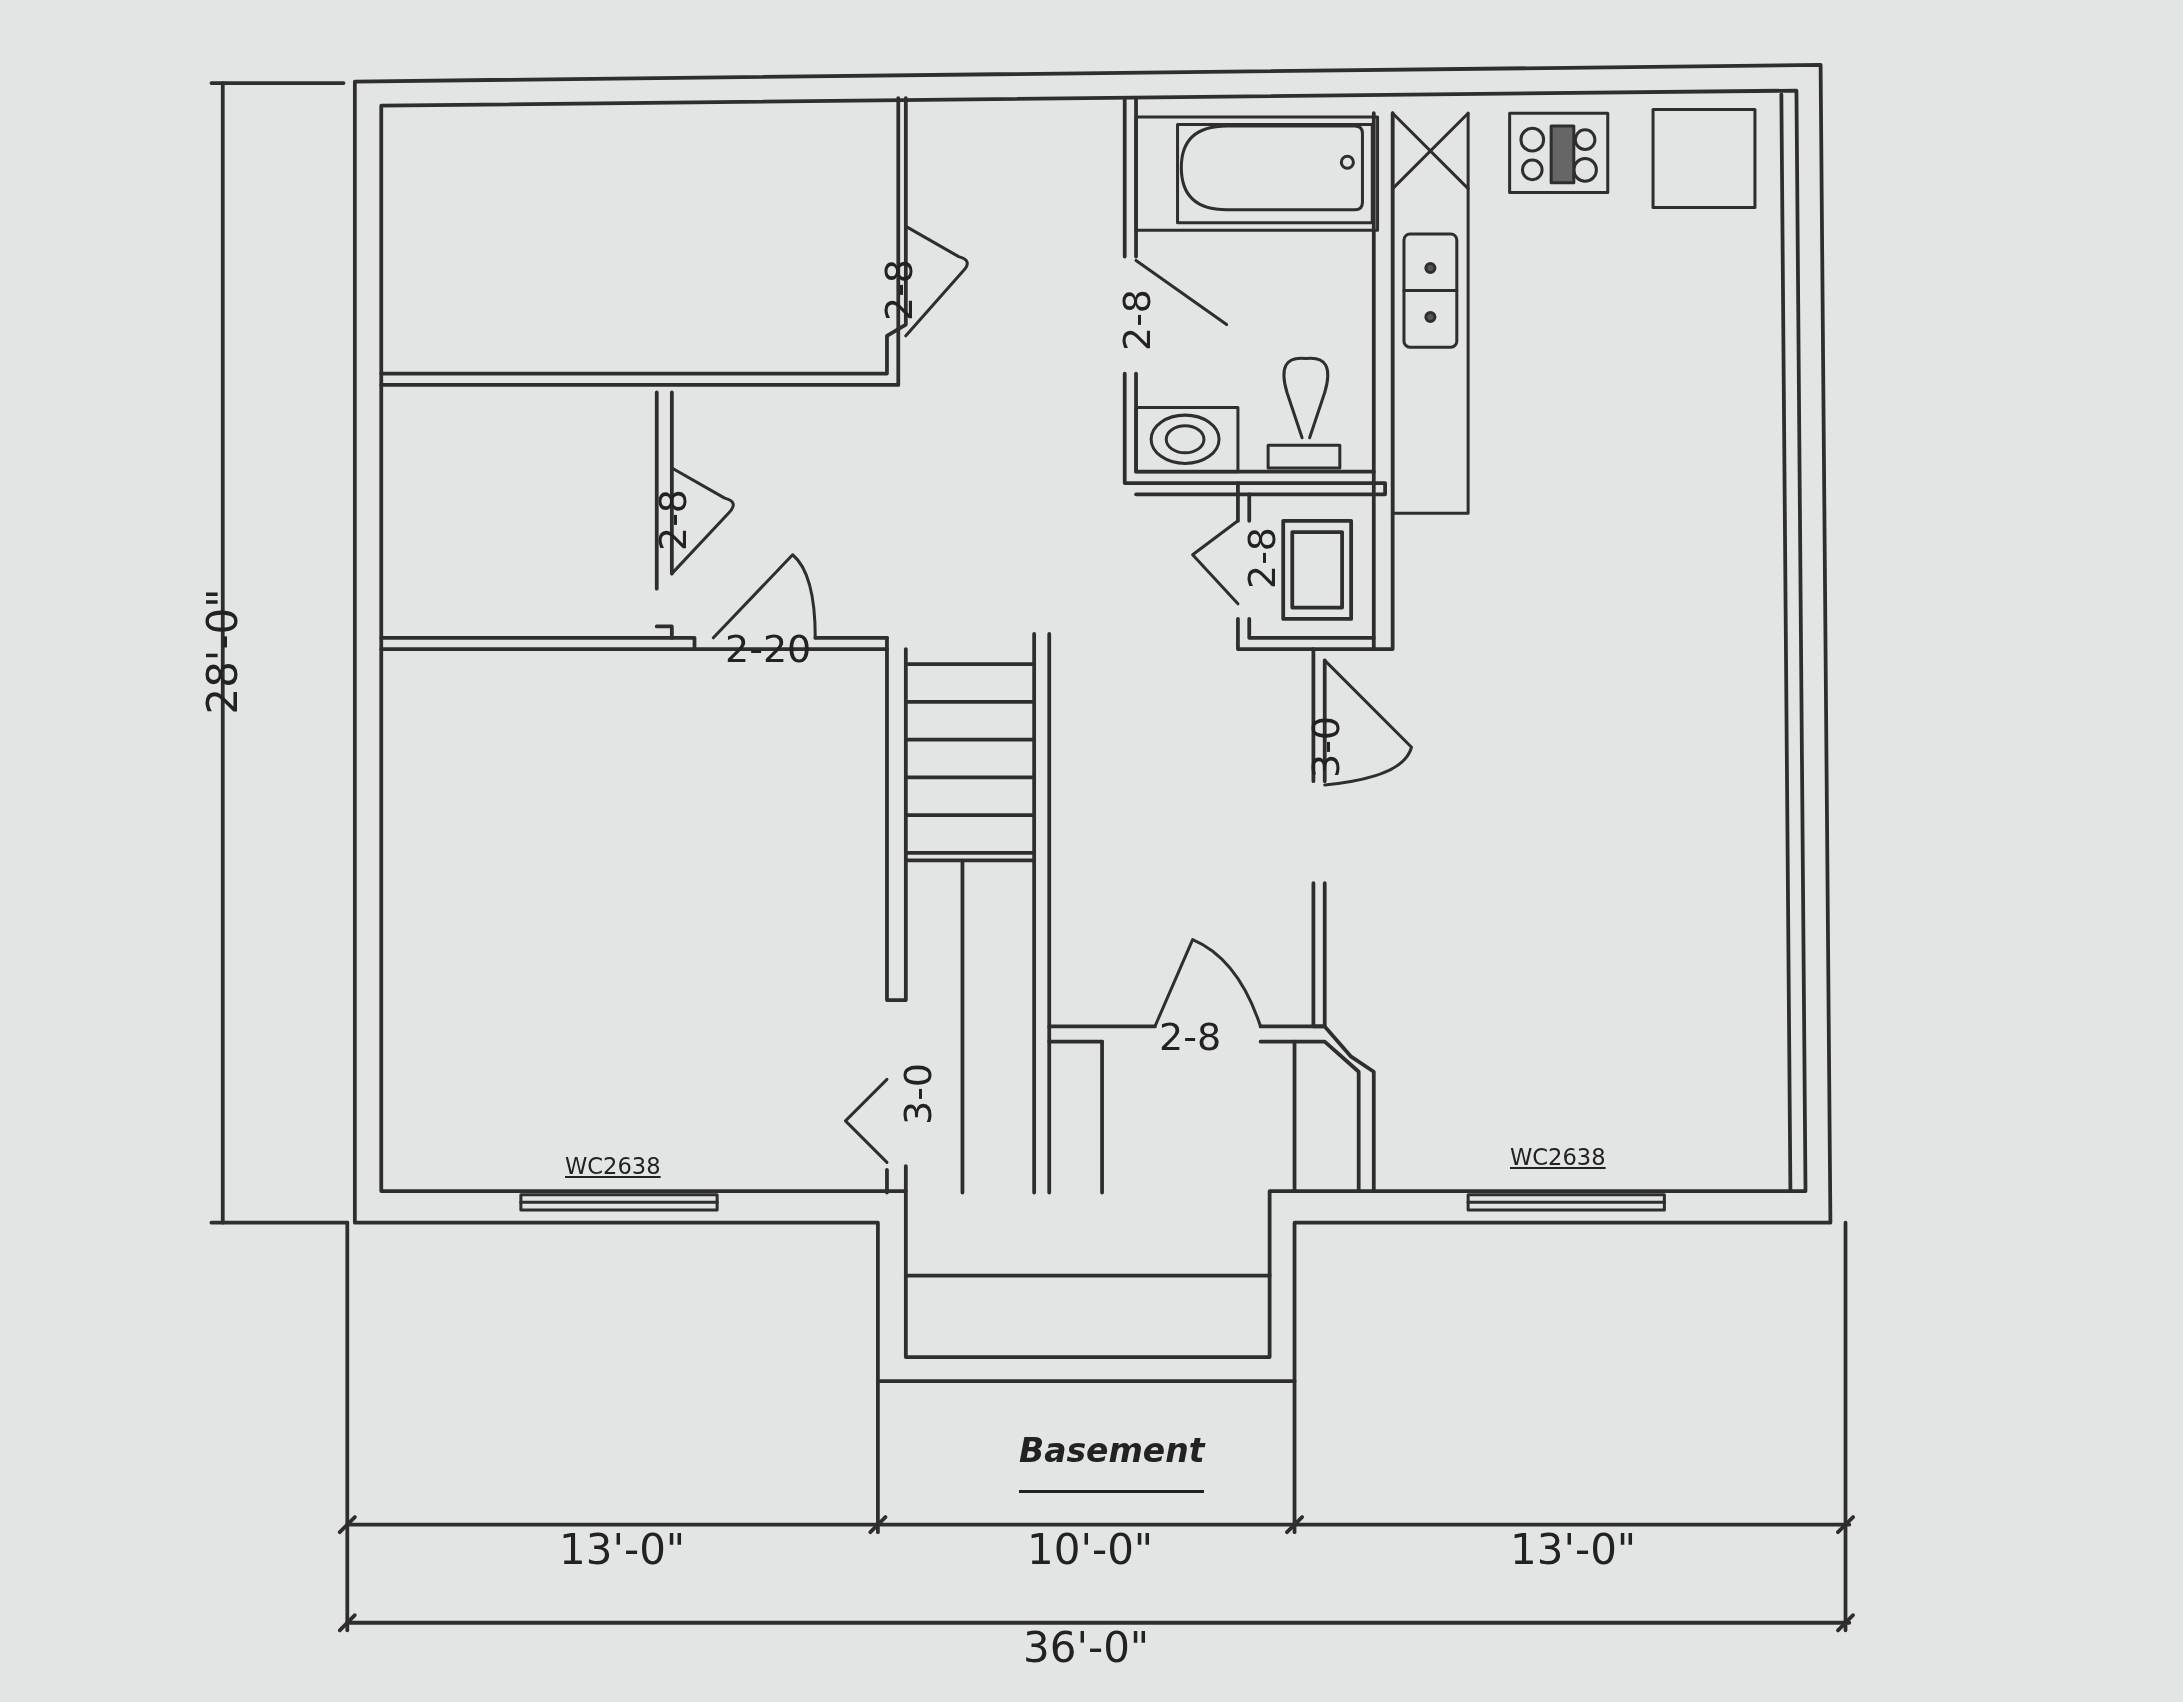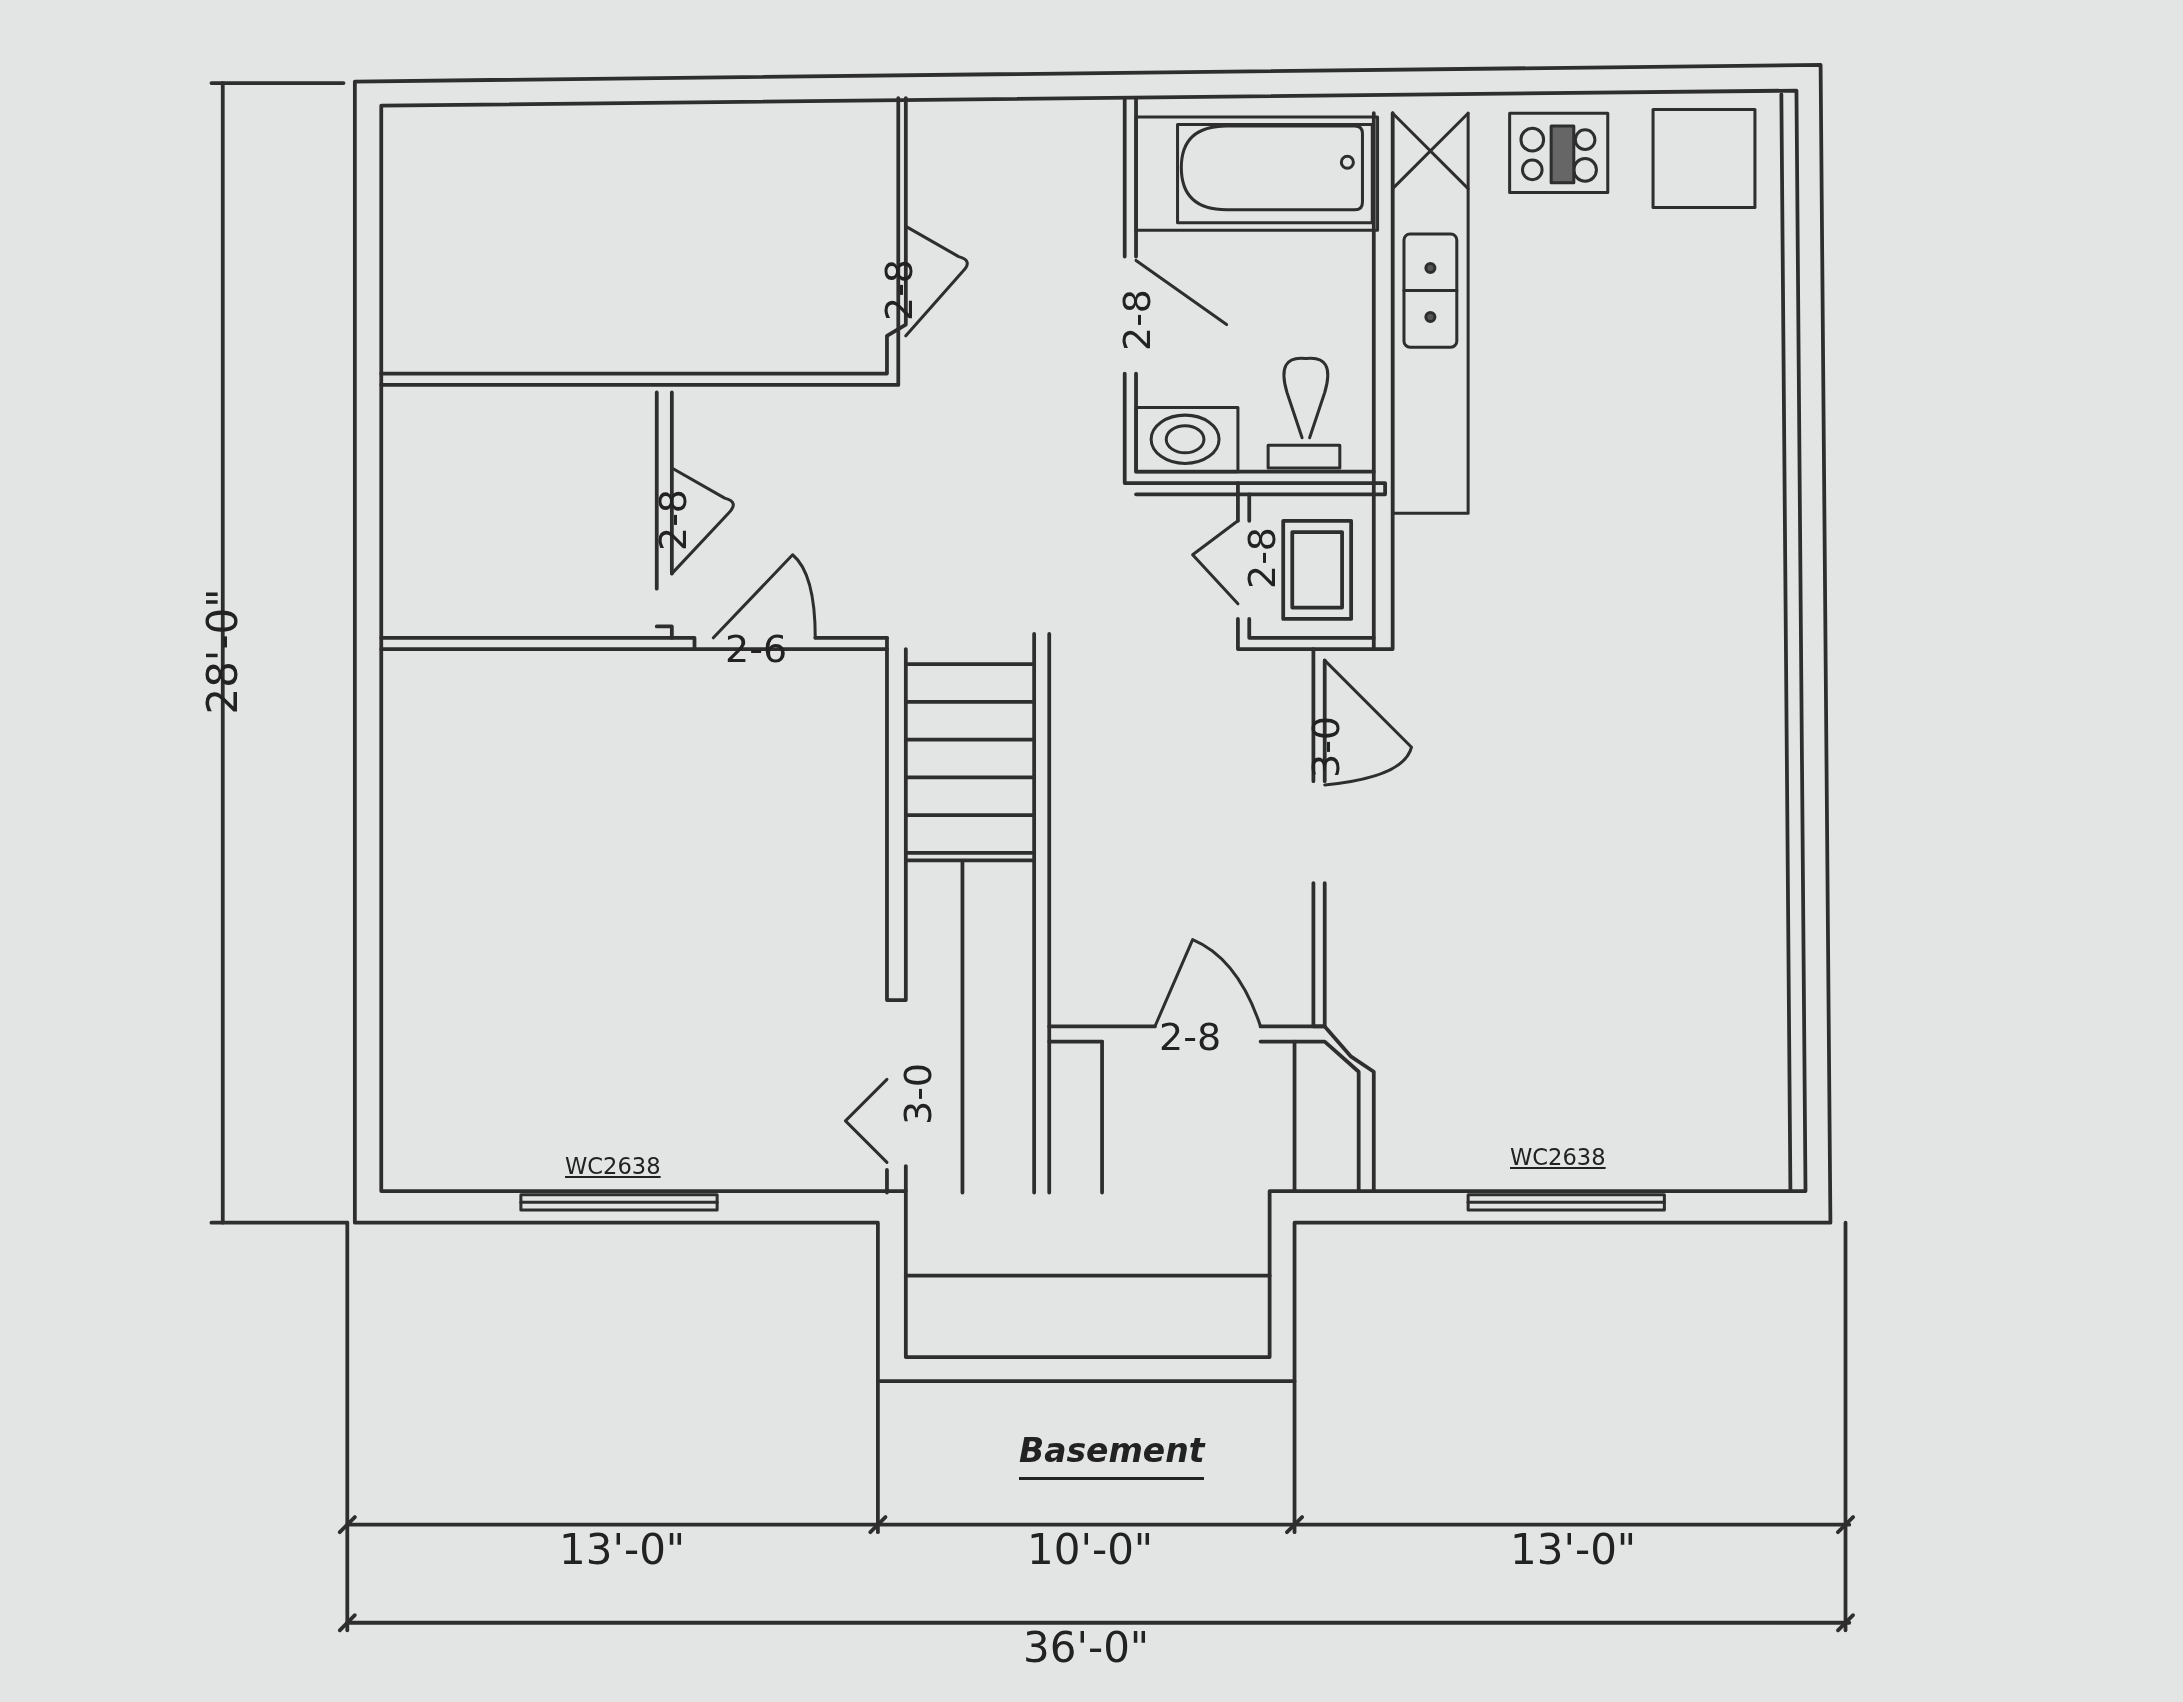--- a/index.html
+++ b/index.html
@@ -3,21 +3,21 @@
 <meta charset="utf-8">
 <style>
   html,body{margin:0;padding:0;}
   body{width:2183px;height:1702px;background:#e3e5e4;overflow:hidden;position:relative;font-family:"Liberation Sans",sans-serif;}
   #plan{position:absolute;left:0;top:0;width:2183px;height:1702px;}
   .lbl{position:absolute;font-family:"DejaVu Sans",sans-serif;color:#222;white-space:nowrap;}
   .door{font-size:38px;}
   .rot{transform:rotate(-90deg);transform-origin:center;}
   .dim{font-size:42px;}
   .win{font-size:22.6px;text-decoration:underline;}
-  .title{font-size:33px;font-style:italic;font-weight:bold;border-bottom:3px solid #222;padding-bottom:7px;}
+  .title{font-size:33px;font-style:italic;font-weight:bold;border-bottom:3px solid #222;padding-bottom:20px;}
 </style>
 </head>
 <body>
 
 <svg id="plan" viewBox="0 0 2892 2255" xmlns="http://www.w3.org/2000/svg">
   <g fill="none" stroke="#2e2e2e" stroke-width="5" stroke-linecap="round" stroke-linejoin="round">
 
     <g>
       <line x1="295" y1="110" x2="295" y2="1620"></line>
       <line x1="280" y1="110" x2="455" y2="110"></line>
@@ -121,21 +121,21 @@
       <circle cx="2030" cy="225" r="13"></circle>
         <circle cx="2100" cy="225" r="15"></circle>
       <rect x="2055" y="167" width="30" height="75" fill="#666"></rect>
       <rect x="2190" y="145" width="135" height="130"></rect>
     </g>
   </g>
 </svg>
 
 <div class="lbl door rot" style="left:868px;top:268px;">2-8</div>
 <div class="lbl door rot" style="left:642px;top:498px;">2-8</div>
-<div class="lbl door" style="left:725px;top:627px;">2-6</div>
+<div class="lbl door" style="left:725px;top:627px;">2-20</div>
 <div class="lbl door rot" style="left:1106px;top:298px;">2-8</div>
 <div class="lbl door rot" style="left:1231px;top:536px;">2-8</div>
 <div class="lbl door rot" style="left:1295px;top:725px;">3-0</div>
 <div class="lbl door" style="left:1159px;top:1015px;">2-8</div>
 <div class="lbl door rot" style="left:887px;top:1072px;">3-0</div>
 
 <div class="lbl win" style="left:565px;top:1153px;">WC2638</div>
 <div class="lbl win" style="left:1510px;top:1144px;">WC2638</div>
 
 <div class="lbl title" style="left:1019px;top:1431px;">Basement</div>

